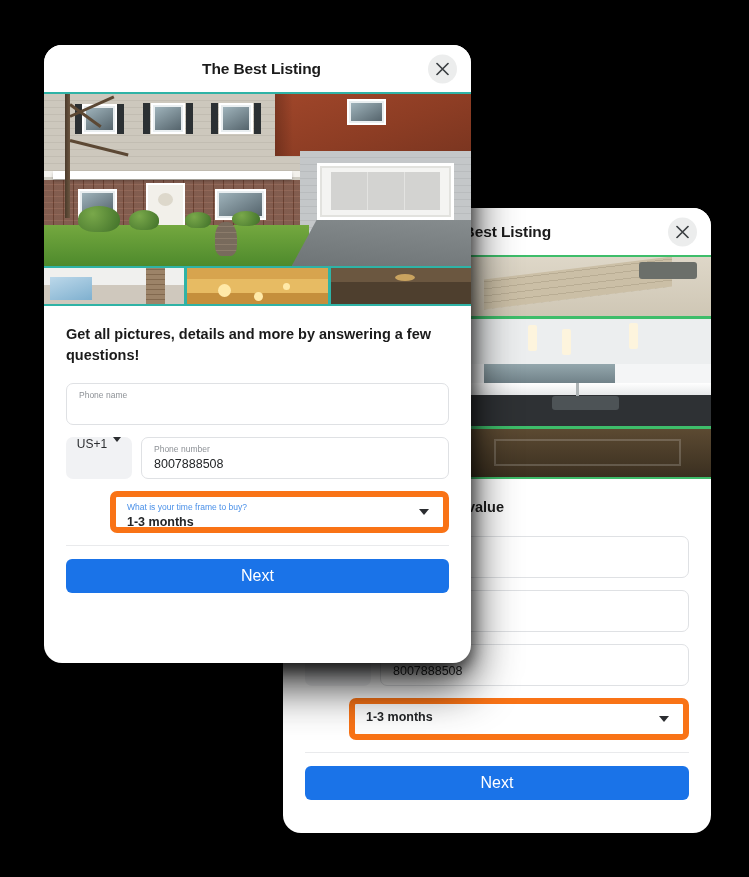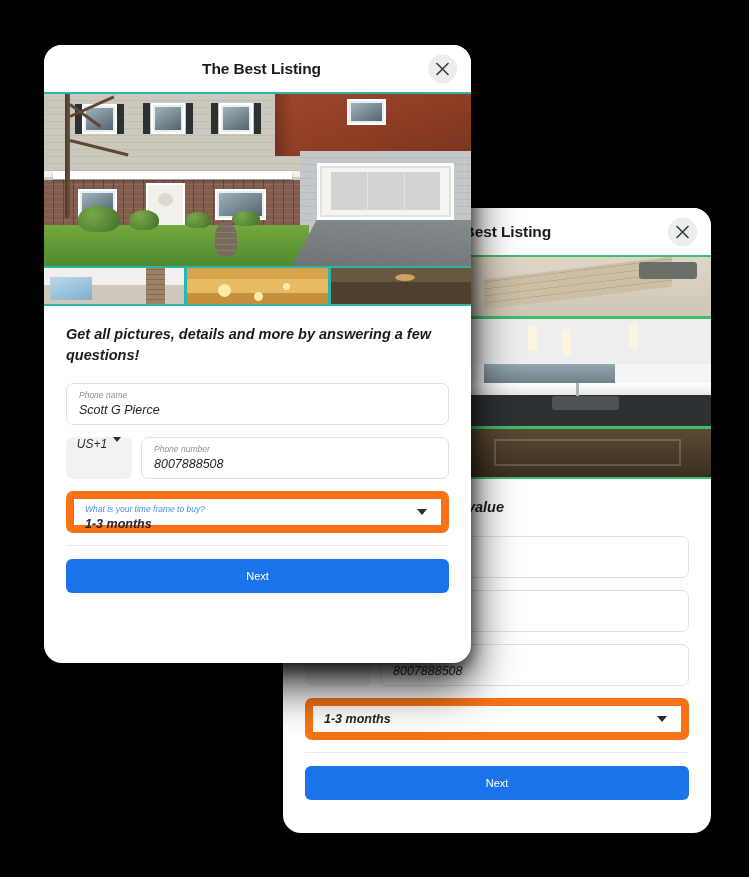--- a/index.html
+++ b/index.html
@@ -277,21 +277,21 @@
   }
 
   .m-dark { position:absolute; inset:0;
     background: linear-gradient(180deg,#5c4a32,#3a2f20); }
   .m-dark:before{
     content:""; position:absolute; left:10%; top:22%; width:76%; height:48%;
     border:2px solid rgba(255,255,255,.18);
   }
 
   
-  .form-body { padding: 18px 22px 0 22px; font-style: italic; }
+  .form-body { padding: 18px 22px 0 22px; }
 
   .form-heading {
     font-size: 14.5px;
     font-weight: bold;
     color: #1b1b1b;
     line-height: 1.42;
     margin-bottom: 18px;
   }
 
   .field {
@@ -330,22 +330,23 @@
   .country-code { font-size: 12px; color: #2b2d30; }
   .caret {
     width: 0; height: 0;
     border-left: 4.5px solid transparent;
     border-right: 4.5px solid transparent;
     border-top: 5px solid #2b2d30;
   }
   .phone-field { flex: 1; margin-bottom: 0; }
 
   .field.focused {
-    border: 8px solid #f97316;
+    border: 6px solid #f97316;
     padding: 4px 4px 0 11px;
+    margin-left: 44px;
   }
   .field.focused .field-label { color: #4a90e8; }
   .field.focused .field-value { font-weight: bold; }
   .select-caret {
     position: absolute;
     right: 14px;
     top: 50%;
     transform: translateY(-50%);
     width: 0; height: 0;
     border-left: 5px solid transparent;
@@ -360,21 +361,21 @@
   }
 
   .footer { padding: 13px 22px 16px 22px; }
   .next-btn {
     width: 100%;
     height: 34px;
     border: none;
     border-radius: 6px;
     background: #1a73e8;
     color: #ffffff;
-    font-size: 11px;
+    font-size: 16px;
     font-family: "Liberation Sans", sans-serif;
     cursor: pointer;
   }
 </style>
 </head>
 <body>
 
 <div class="stage">
 
   <div class="card card-back">
@@ -525,21 +526,20 @@
           <div class="t-ceiling"></div>
         </div>
       </div>
     </div>
 
     <div class="form-body">
       <div class="form-heading">Get all pictures, details and more by answering a few questions!</div>
 
       <div class="field">
         <span class="field-label">Phone name</span>
-        <span class="field-value">Scott G Pierce</span>
       </div>
 
 
       <div class="phone-row">
         <div class="country-sel">
           <span class="country-code">US+1</span>
           <span class="caret"></span>
         </div>
         <div class="field phone-field">
           <span class="field-label">Phone number</span>

